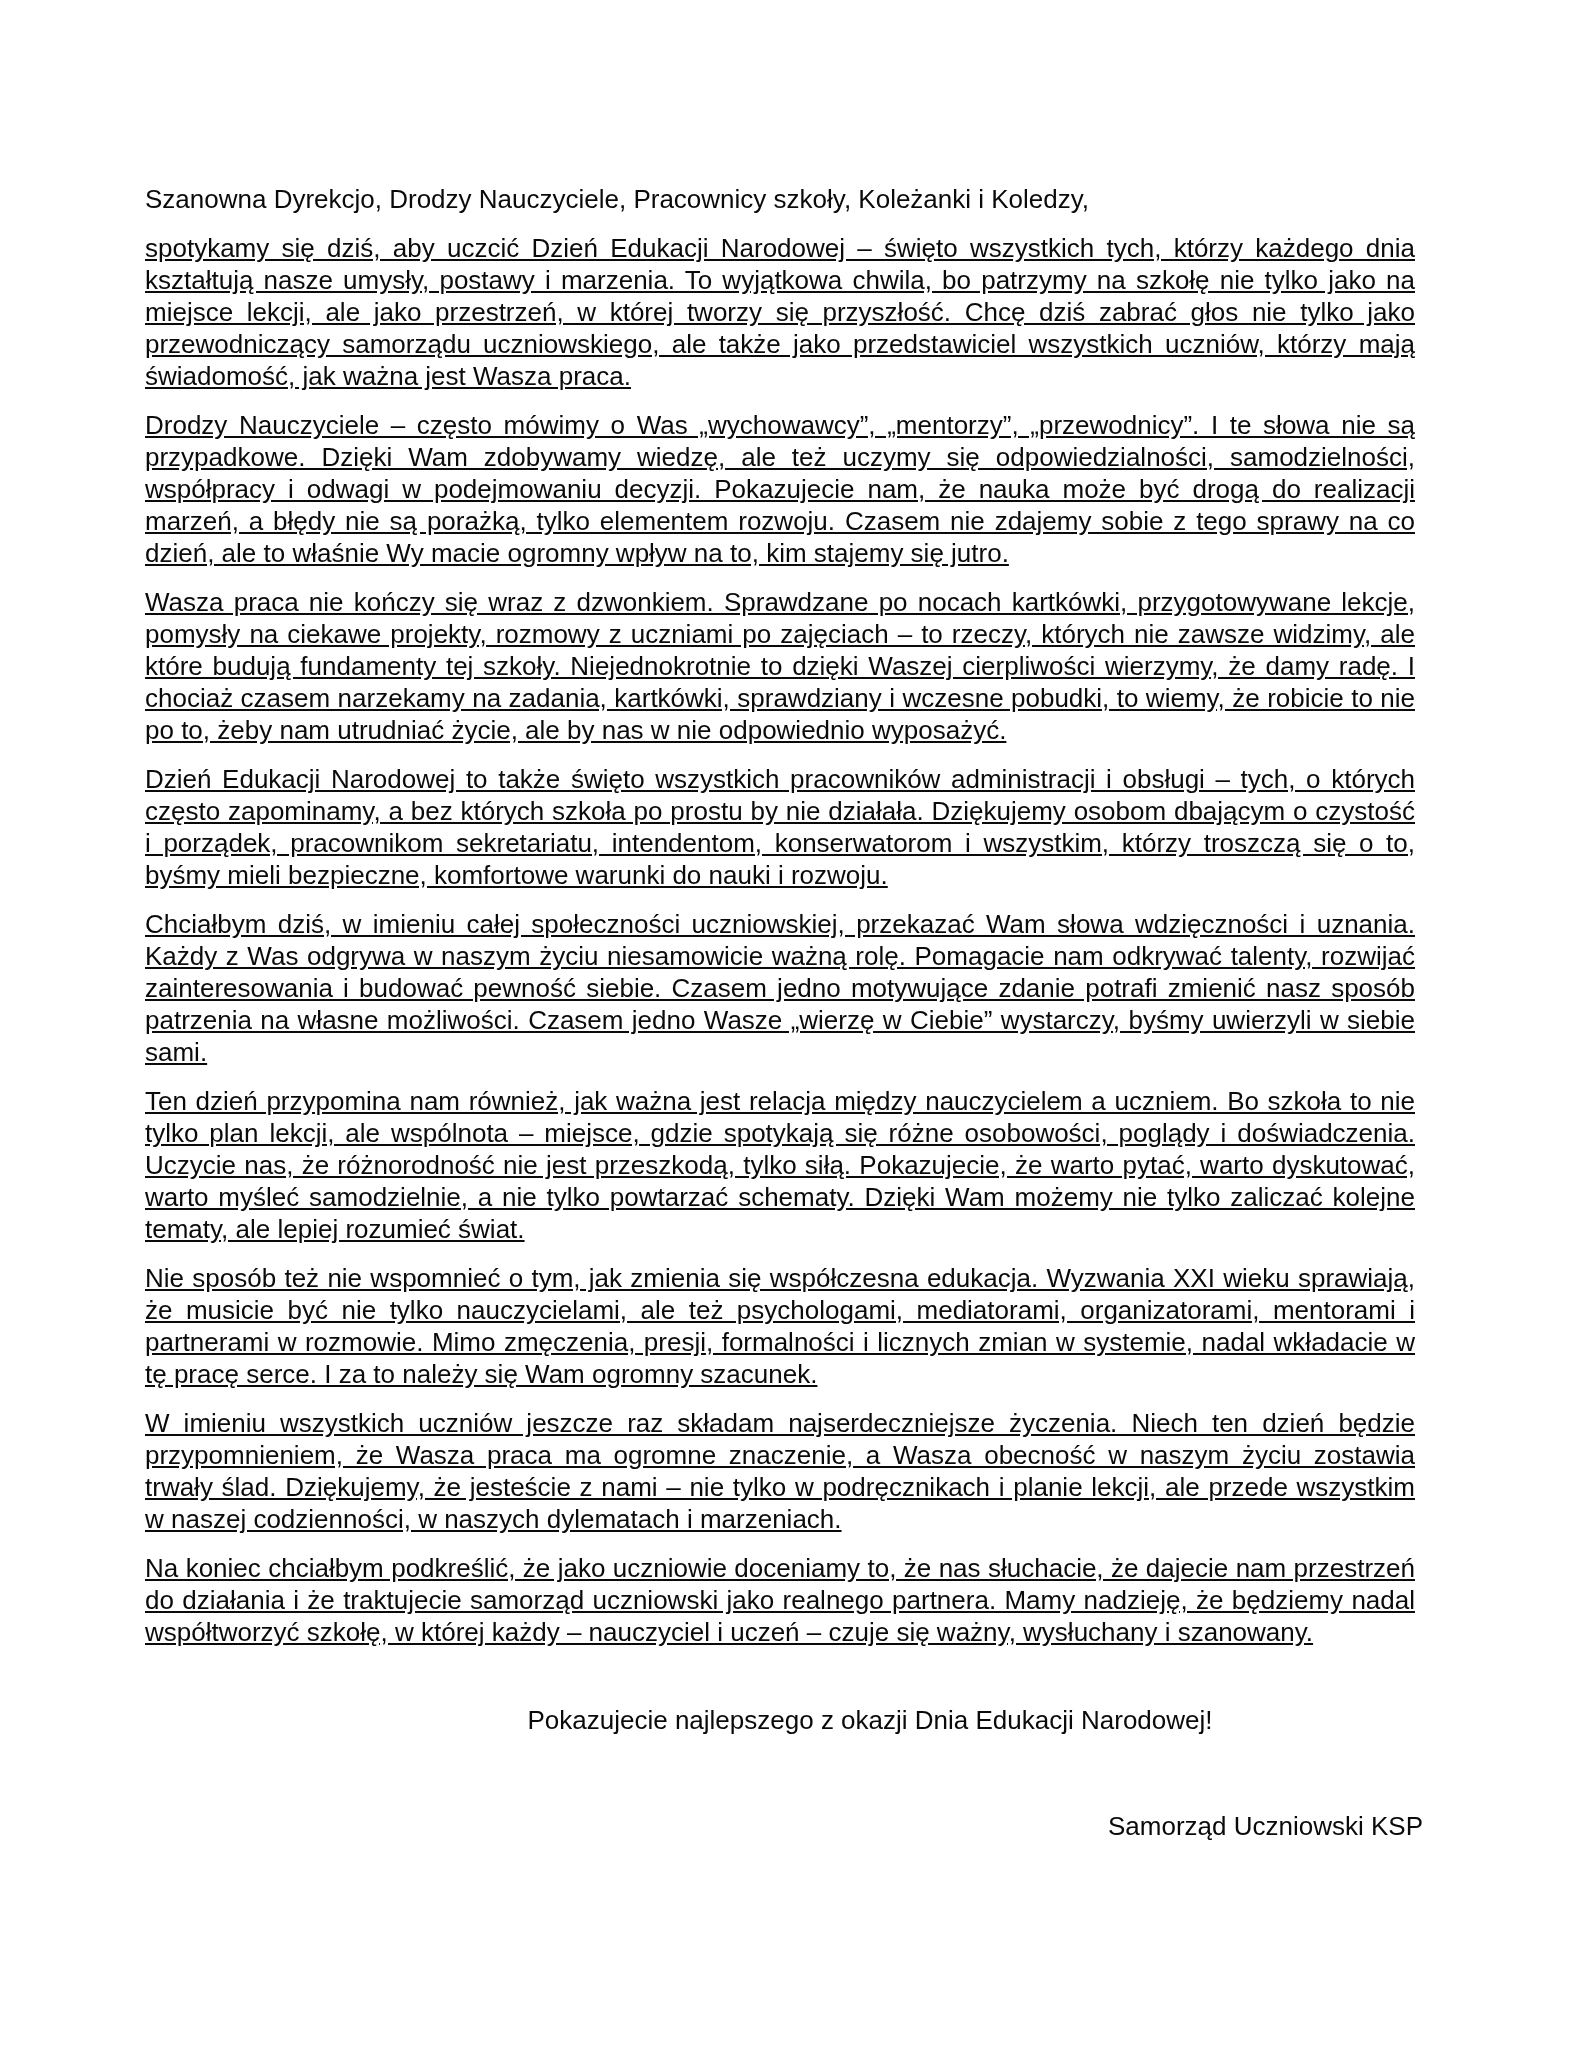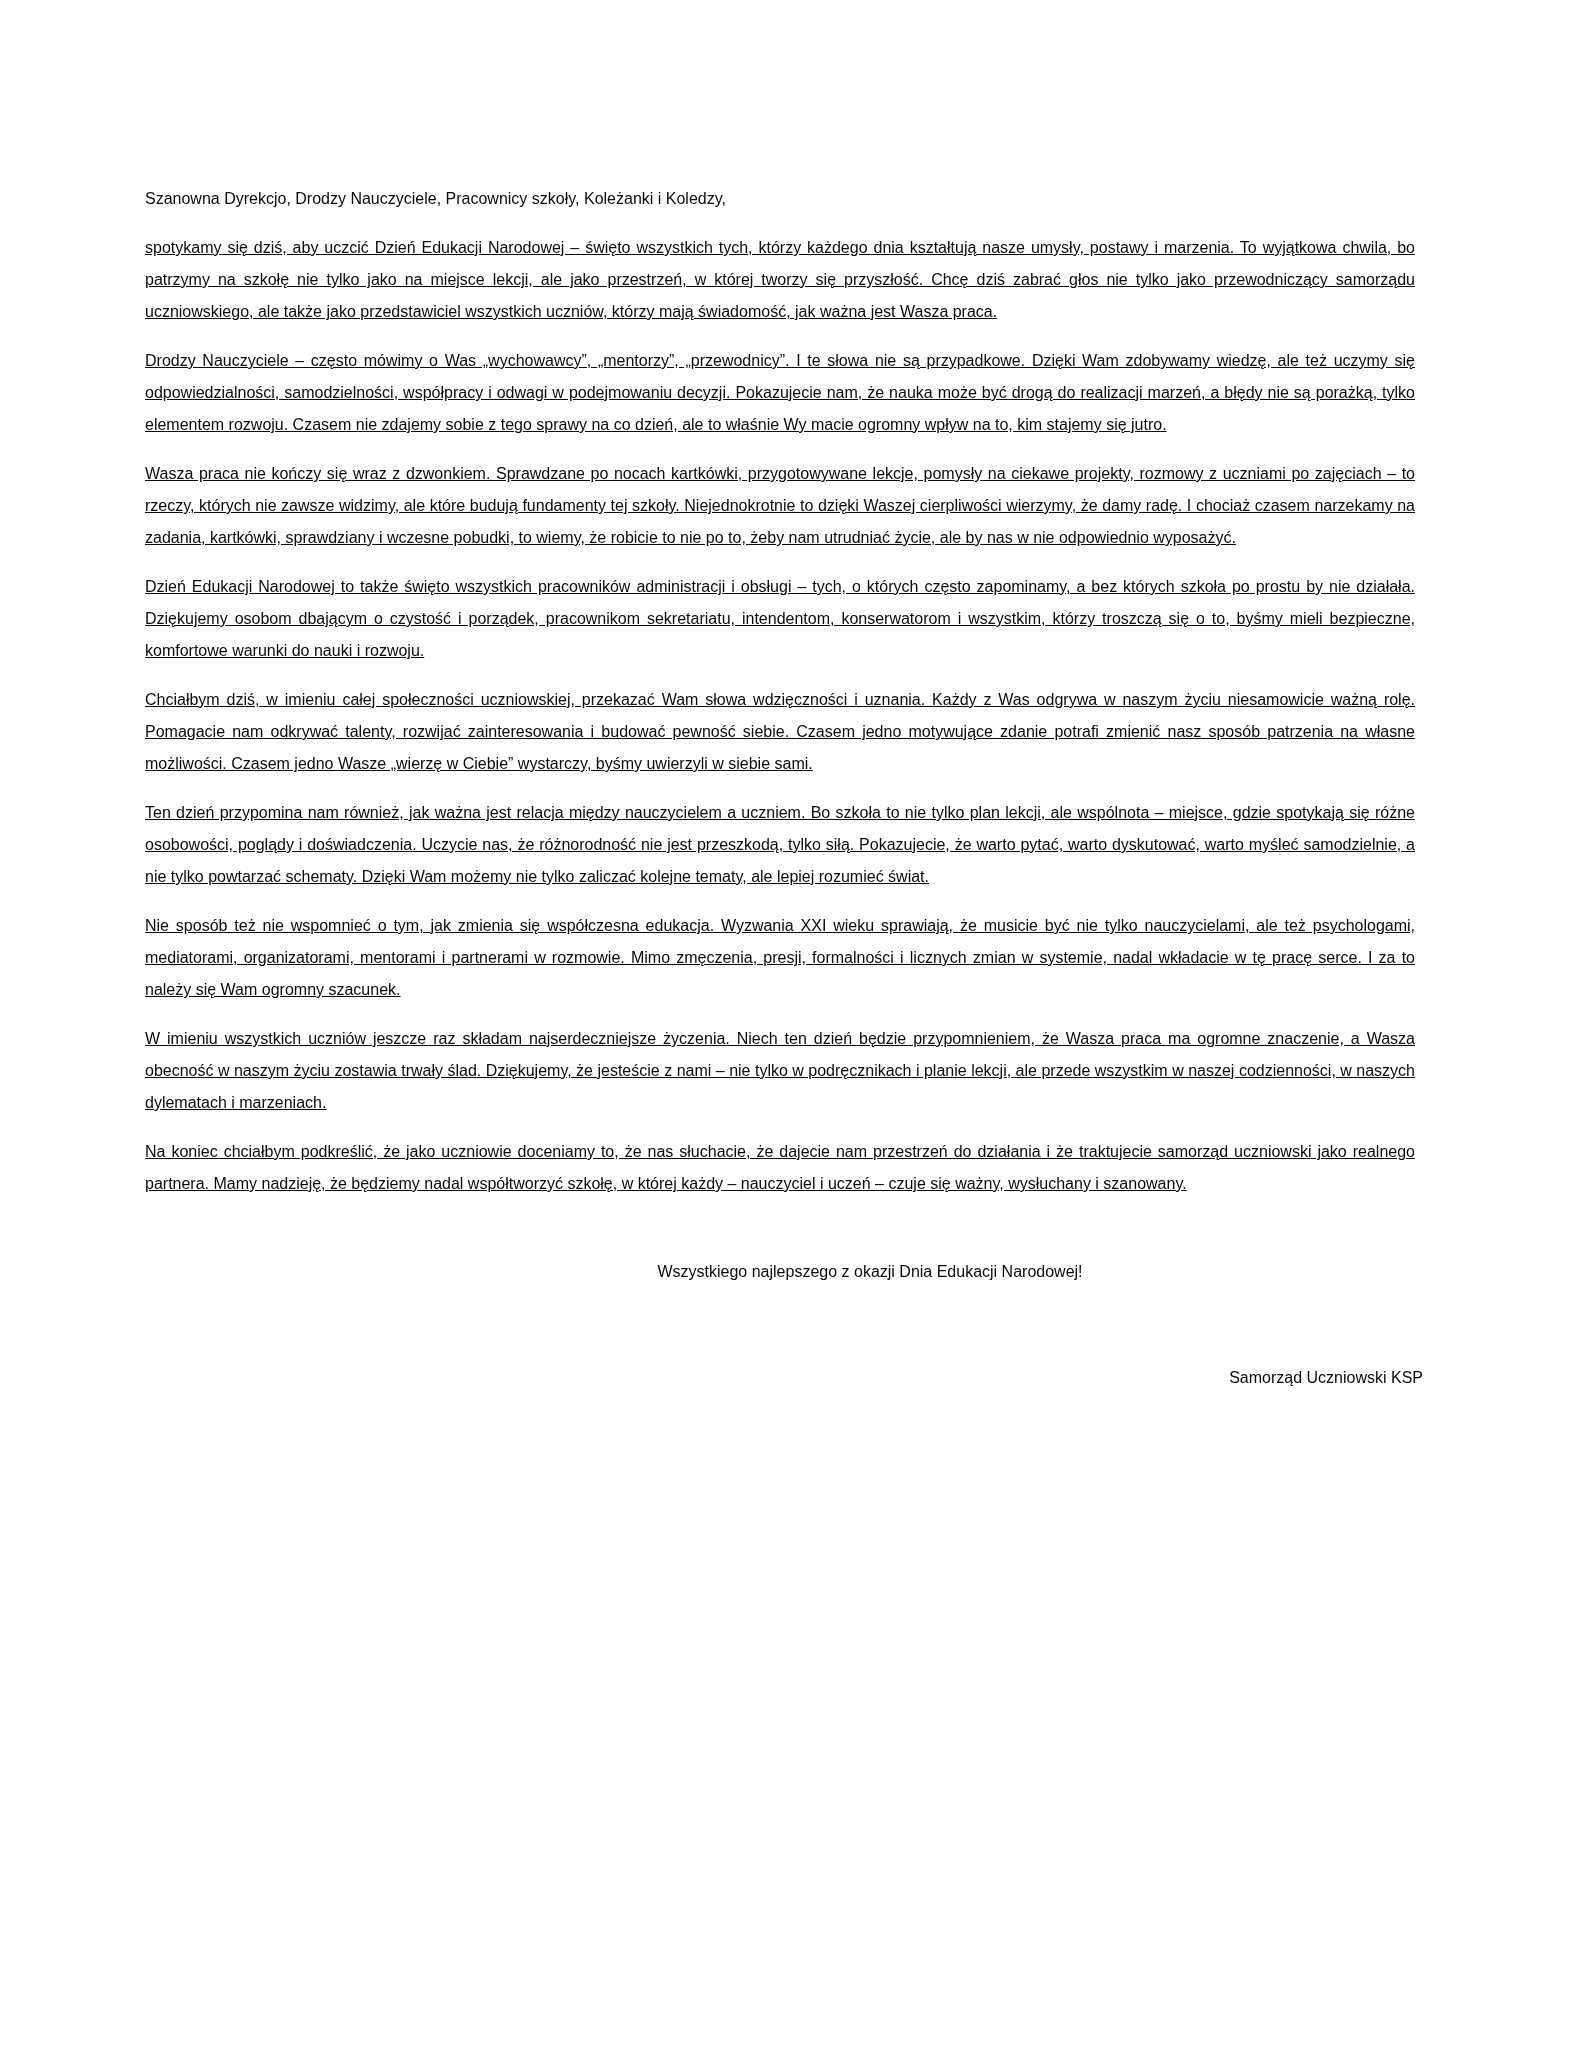--- a/index.html
+++ b/index.html
@@ -8,21 +8,21 @@
     background: #ffffff;
   }
   .page {
     position: relative;
     width: 1583px;
     height: 2048px;
     background: #ffffff;
     box-sizing: border-box;
     padding: 183px 168px 0 145px;
     font-family: "Liberation Sans", sans-serif;
-    font-size: 16px;
+    font-size: 26px;
     line-height: 32px;
     color: #0a0a0a;
     overflow: hidden;
   }
   .page p {
     margin: 0 0 17px 0;
   }
   .greeting {
     text-align: left;
   }
@@ -51,15 +51,15 @@
   <p class="greeting">Szanowna Dyrekcjo, Drodzy Nauczyciele, Pracownicy szkoły, Koleżanki i Koledzy,</p>
   <p class="body-par">spotykamy się dziś, aby uczcić Dzień Edukacji Narodowej – święto wszystkich tych, którzy każdego dnia kształtują nasze umysły, postawy i marzenia. To wyjątkowa chwila, bo patrzymy na szkołę nie tylko jako na miejsce lekcji, ale jako przestrzeń, w której tworzy się przyszłość. Chcę dziś zabrać głos nie tylko jako przewodniczący samorządu uczniowskiego, ale także jako przedstawiciel wszystkich uczniów, którzy mają świadomość, jak ważna jest Wasza praca.</p>
   <p class="body-par">Drodzy Nauczyciele – często mówimy o Was „wychowawcy”, „mentorzy”, „przewodnicy”. I te słowa nie są przypadkowe. Dzięki Wam zdobywamy wiedzę, ale też uczymy się odpowiedzialności, samodzielności, współpracy i odwagi w podejmowaniu decyzji. Pokazujecie nam, że nauka może być drogą do realizacji marzeń, a błędy nie są porażką, tylko elementem rozwoju. Czasem nie zdajemy sobie z tego sprawy na co dzień, ale to właśnie Wy macie ogromny wpływ na to, kim stajemy się jutro.</p>
   <p class="body-par">Wasza praca nie kończy się wraz z dzwonkiem. Sprawdzane po nocach kartkówki, przygotowywane lekcje, pomysły na ciekawe projekty, rozmowy z uczniami po zajęciach – to rzeczy, których nie zawsze widzimy, ale które budują fundamenty tej szkoły. Niejednokrotnie to dzięki Waszej cierpliwości wierzymy, że damy radę. I chociaż czasem narzekamy na zadania, kartkówki, sprawdziany i wczesne pobudki, to wiemy, że robicie to nie po to, żeby nam utrudniać życie, ale by nas w nie odpowiednio wyposażyć.</p>
   <p class="body-par">Dzień Edukacji Narodowej to także święto wszystkich pracowników administracji i obsługi – tych, o których często zapominamy, a bez których szkoła po prostu by nie działała. Dziękujemy osobom dbającym o czystość i porządek, pracownikom sekretariatu, intendentom, konserwatorom i wszystkim, którzy troszczą się o to, byśmy mieli bezpieczne, komfortowe warunki do nauki i rozwoju.</p>
   <p class="body-par">Chciałbym dziś, w imieniu całej społeczności uczniowskiej, przekazać Wam słowa wdzięczności i uznania. Każdy z&nbsp;Was odgrywa w naszym życiu niesamowicie ważną rolę. Pomagacie nam odkrywać talenty, rozwijać zainteresowania i budować pewność siebie. Czasem jedno motywujące zdanie potrafi zmienić nasz sposób patrzenia na własne możliwości. Czasem jedno Wasze „wierzę w Ciebie” wystarczy, byśmy uwierzyli w siebie sami.</p>
   <p class="body-par">Ten dzień przypomina nam również, jak ważna jest relacja między nauczycielem a uczniem. Bo szkoła to nie tylko plan lekcji, ale wspólnota – miejsce, gdzie spotykają się różne osobowości, poglądy i doświadczenia. Uczycie nas, że różnorodność nie jest przeszkodą, tylko siłą. Pokazujecie, że warto pytać, warto dyskutować, warto myśleć samodzielnie, a nie tylko powtarzać schematy. Dzięki Wam możemy nie tylko zaliczać kolejne tematy, ale lepiej rozumieć świat.</p>
   <p class="body-par">Nie sposób też nie wspomnieć o tym, jak zmienia się współczesna edukacja. Wyzwania XXI wieku sprawiają, że musicie być nie tylko nauczycielami, ale też psychologami, mediatorami, organizatorami, mentorami i partnerami w&nbsp;rozmowie. Mimo zmęczenia, presji, formalności i licznych zmian w systemie, nadal wkładacie w tę pracę serce. I&nbsp;za to należy się Wam ogromny szacunek.</p>
   <p class="body-par">W imieniu wszystkich uczniów jeszcze raz składam najserdeczniejsze życzenia. Niech ten dzień będzie przypomnieniem, że Wasza praca ma ogromne znaczenie, a Wasza obecność w naszym życiu zostawia trwały ślad. Dziękujemy, że jesteście z nami – nie&nbsp;tylko w podręcznikach i planie lekcji, ale przede wszystkim w naszej codzienności, w naszych dylematach i marzeniach.</p>
   <p class="body-par">Na koniec chciałbym podkreślić, że jako uczniowie doceniamy to, że nas słuchacie, że dajecie nam przestrzeń do&nbsp;działania i że traktujecie samorząd uczniowski jako realnego partnera. Mamy nadzieję, że będziemy nadal współtworzyć szkołę, w której każdy – nauczyciel i uczeń – czuje się ważny, wysłuchany i szanowany.</p>
-  <p class="closing">Wszystkiego najlepszego z okazji Dnia Edukacji Narodowej!</p>
+  <p class="closing">Pokazujecie najlepszego z okazji Dnia Edukacji Narodowej!</p>
   <p class="signature">Samorząd Uczniowski KSP</p>
 </div>
 
 </body></html>

